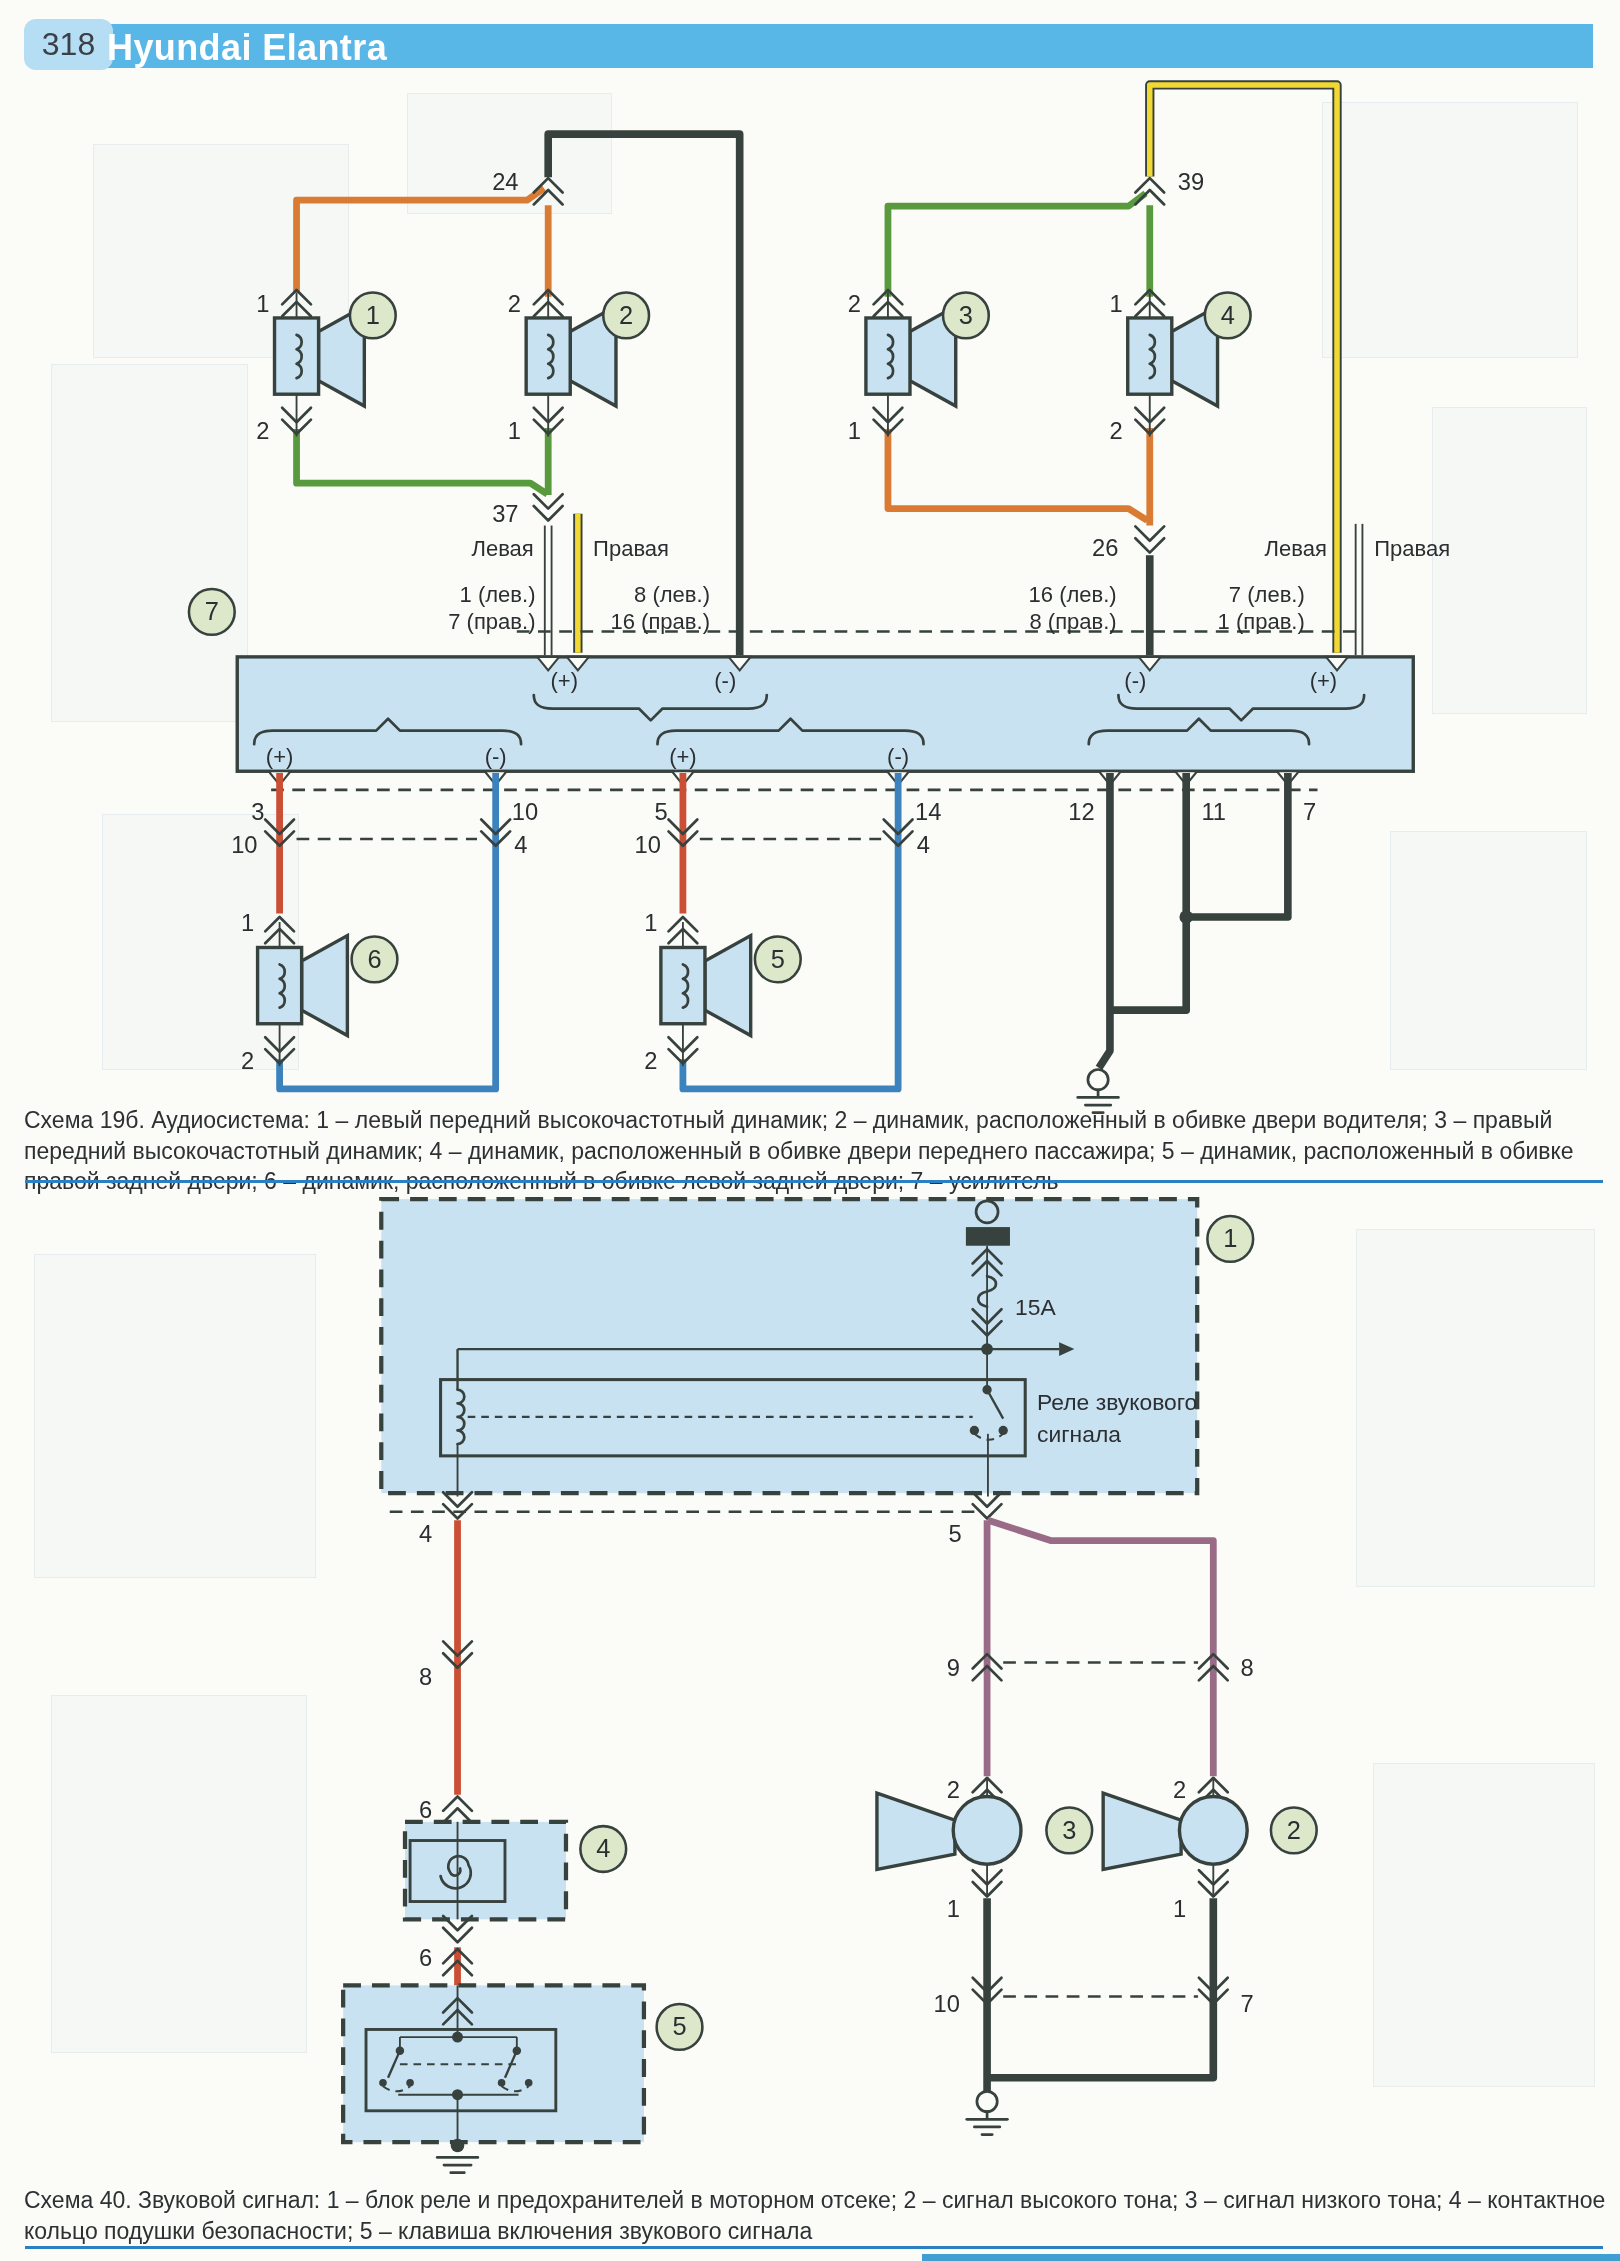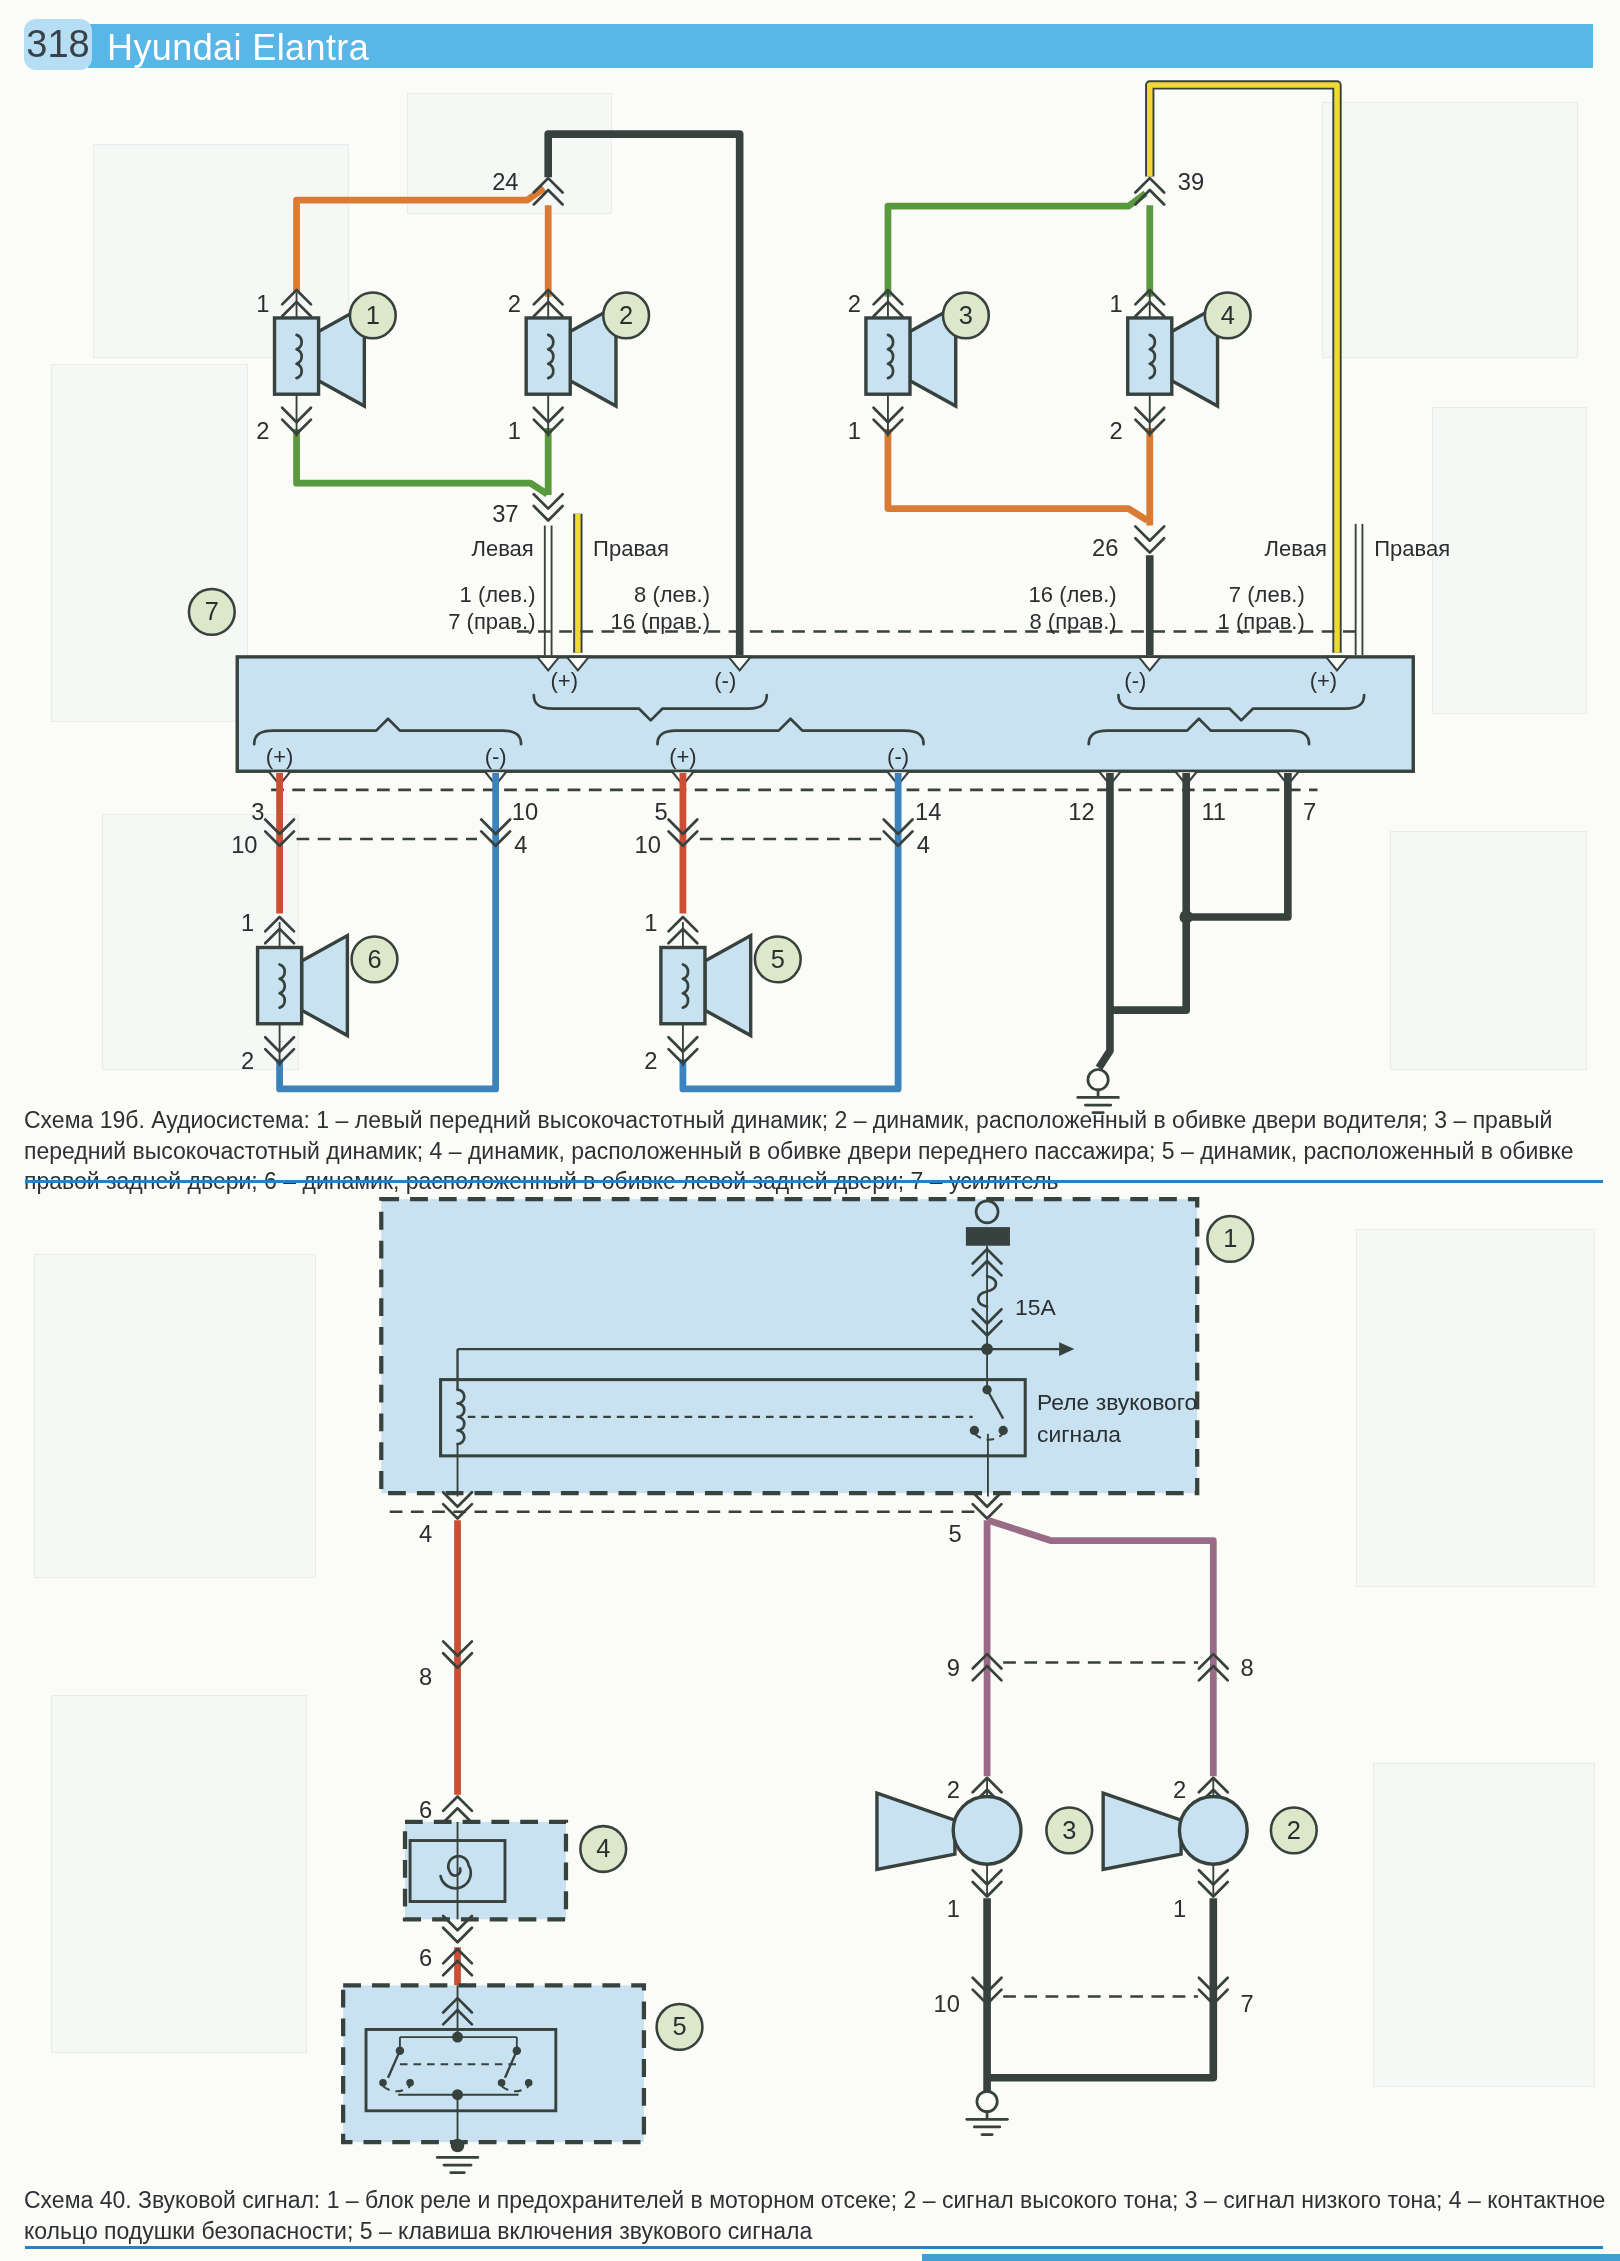--- a/index.html
+++ b/index.html
@@ -4,31 +4,31 @@
 <style>
   html,body{margin:0;padding:0;}
   body{
     width:1620px;height:2261px;position:relative;overflow:hidden;
     background:#fbfbf8;
     font-family:"Liberation Sans",sans-serif;
     color:var(--ink,#2b2f31);
   }
   
   .page-badge{
-    position:absolute;left:24px;top:18.6px;width:68px;height:51px;
+    position:absolute;left:24px;top:18.6px;width:89px;height:51px;
     background:var(--page-badge-bg,#b5ddf3);border-radius:12px;
     display:flex;align-items:center;justify-content:center;
-    font-size:38px;color:#3a4046;z-index:5;
+    font-size:32px;color:#3a4046;z-index:5;
   }
   .header-bar{
     position:absolute;left:88px;top:24px;width:1505px;height:44px;
     background:var(--header-bar,#58b7e6);z-index:4;
   }
   .header-title{
-    position:absolute;left:107px;top:27px;font-size:36px;font-weight:normal;
+    position:absolute;left:107px;top:27px;font-size:36px;font-weight:bold;
     color:#ffffff;z-index:6;letter-spacing:0.4px;
   }
   
   .caption{
     position:absolute;left:24px;width:1582px;
     font-size:23px;line-height:30.5px;color:#2d3134;z-index:6;
   }
   .caption b{font-weight:normal;}
   .cap1{top:1105px;}
   .cap2{top:2185px;}

